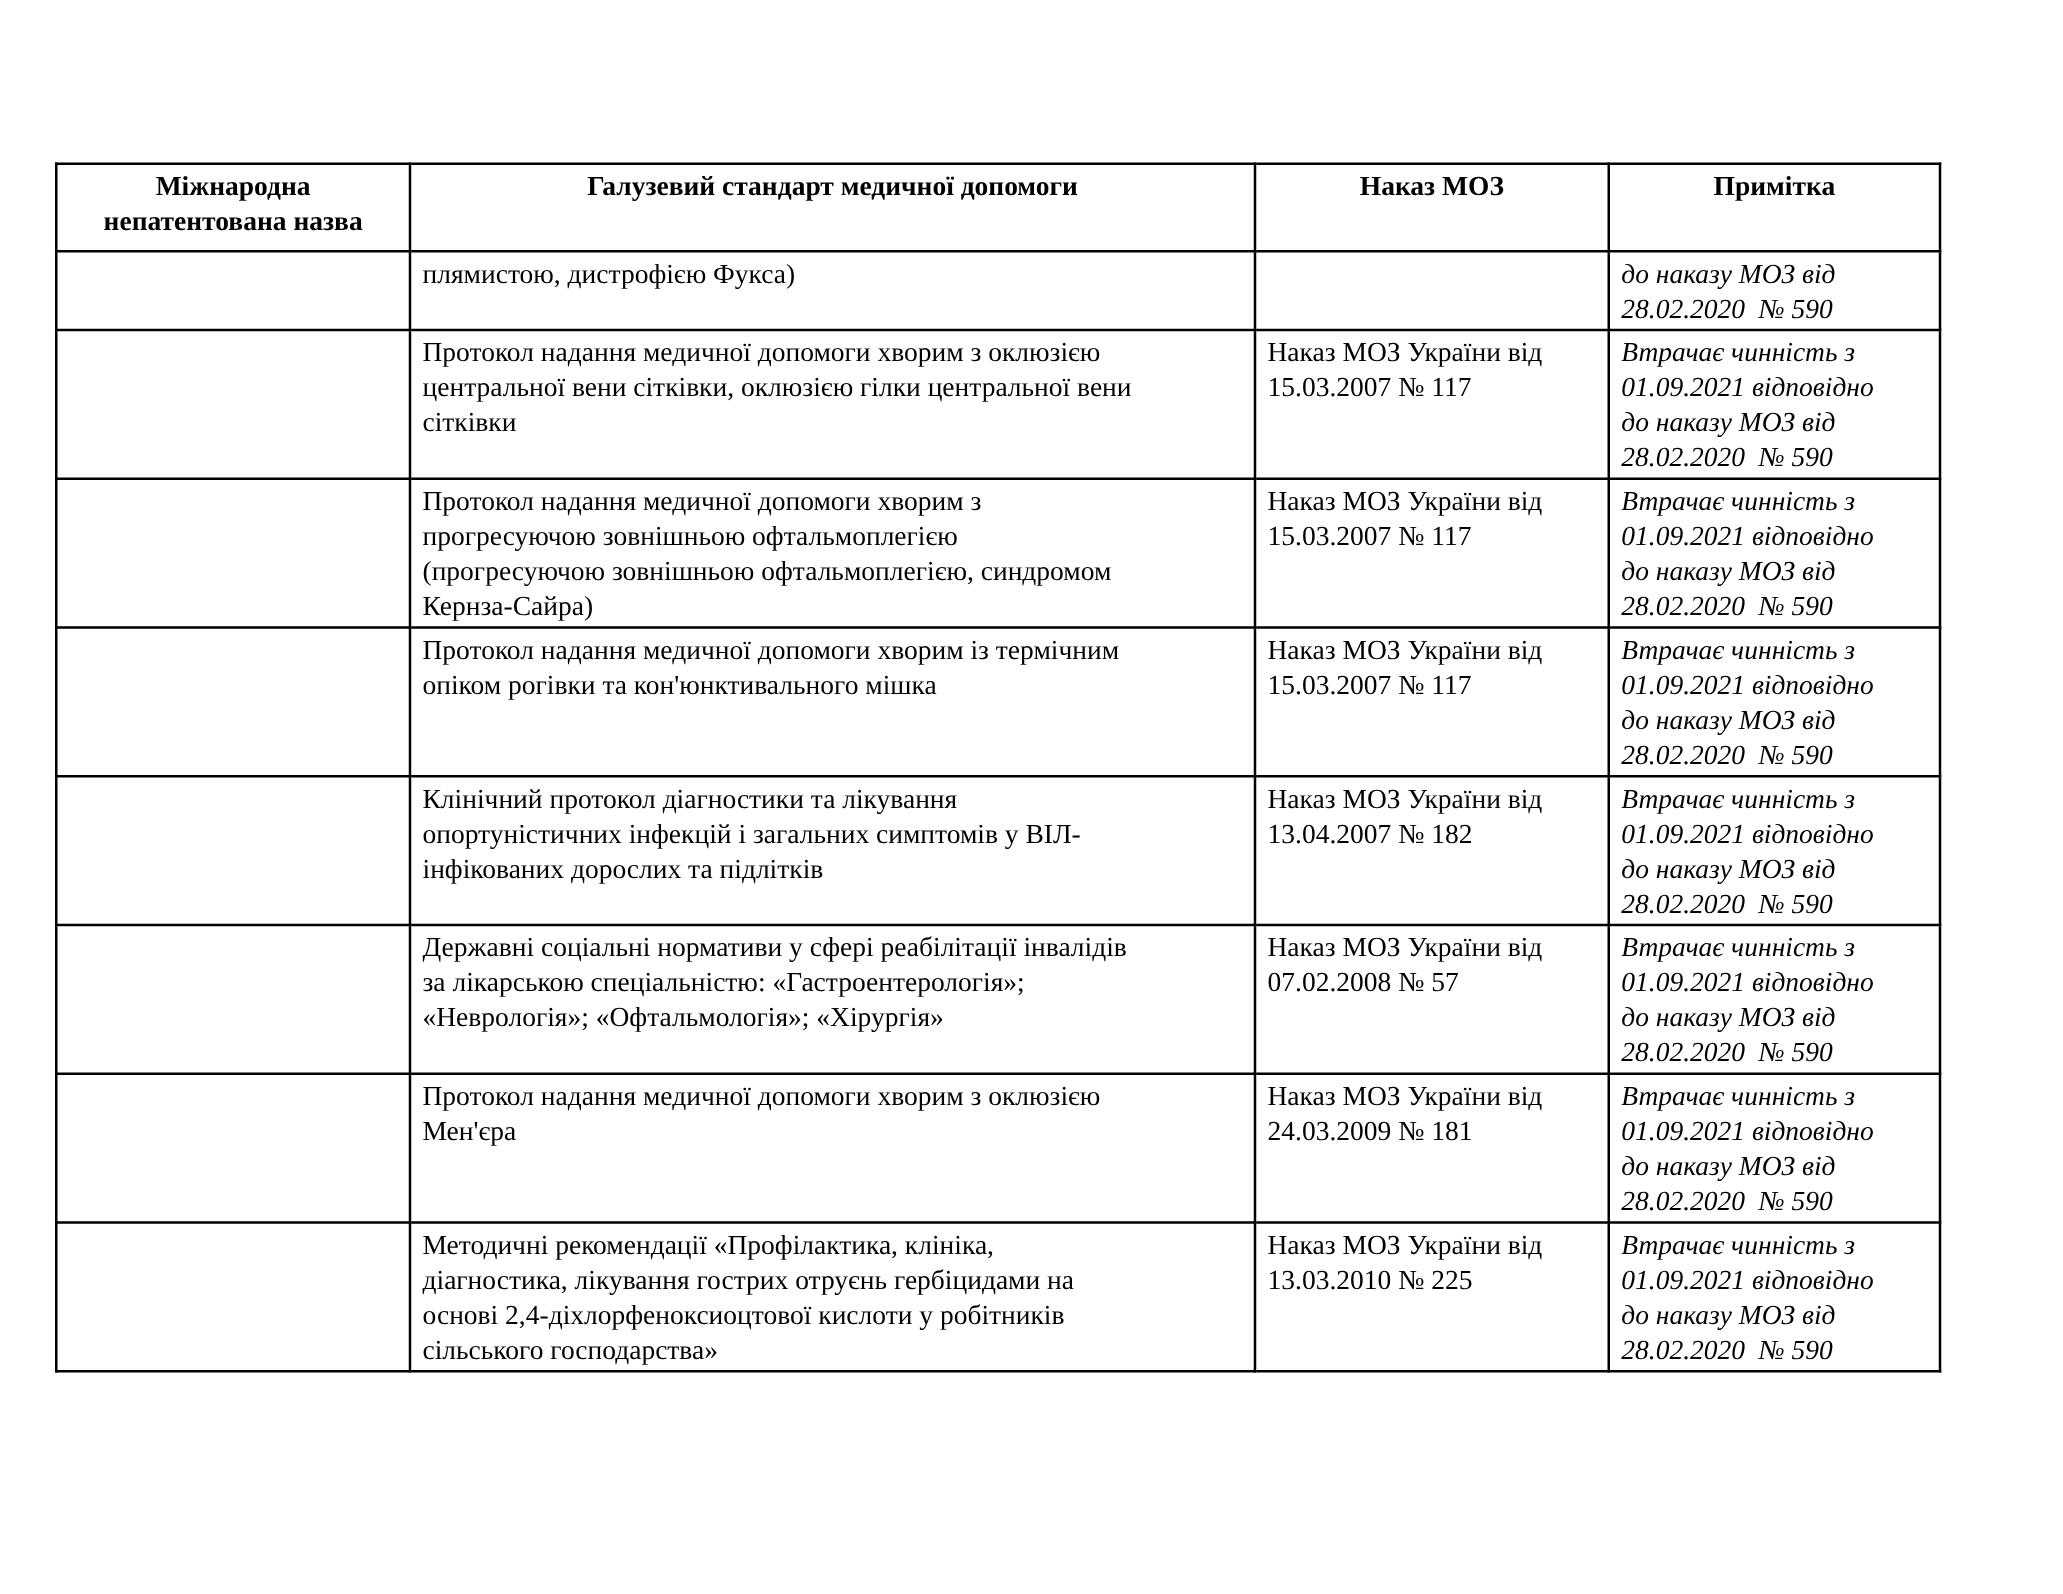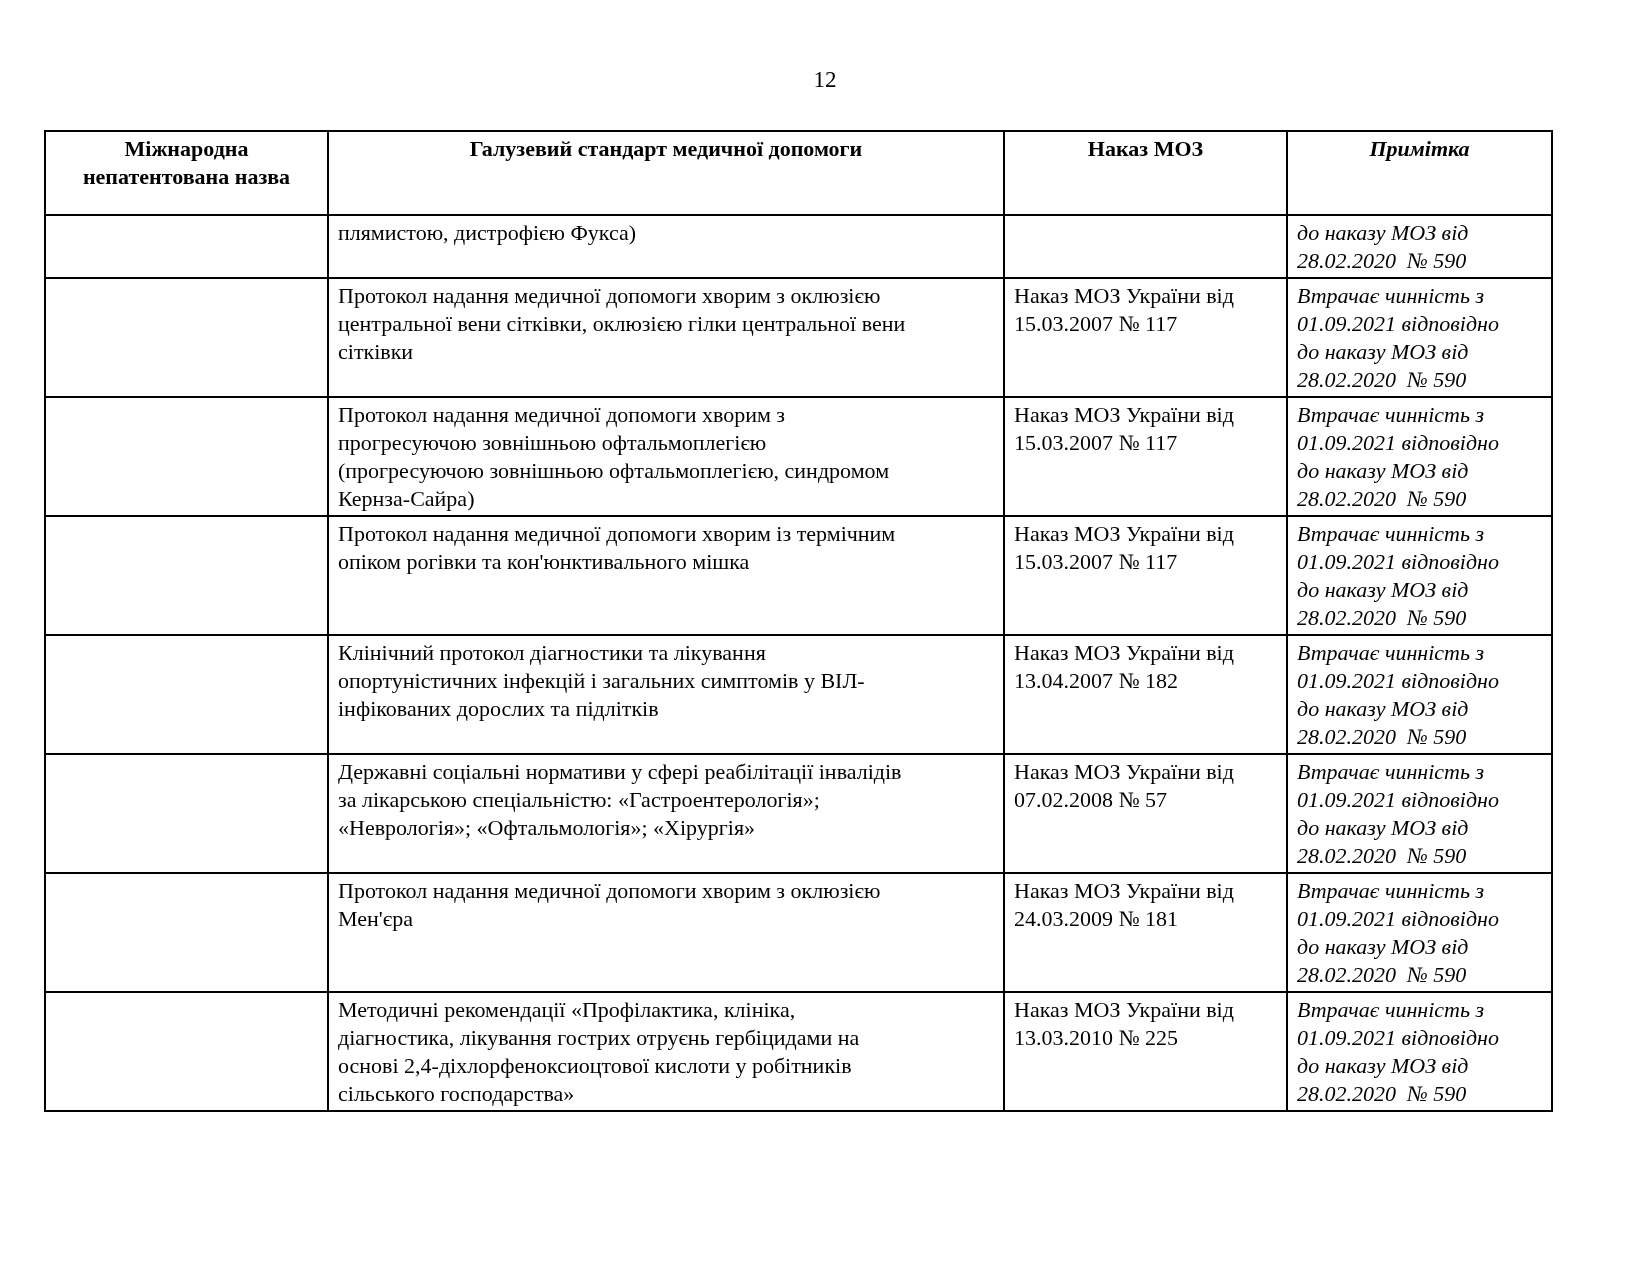--- a/index.html
+++ b/index.html
@@ -44,37 +44,35 @@
   }
   .doc-table th {
     font-weight: bold;
     text-align: center;
   }
   .doc-table td {
     text-align: left;
     margin-top: 24px;
   }
   .note-header {
-    font-style: italic;
     margin-top: 15px;
   }
   .note-cell {
     font-style: italic;
     border-radius: 27px;
   }
-  tr.header-row { height: 84px; }
+  tr.header-row { height: 70px; }
   tr.row-short  { height: 57px; }
   tr.row-tall   { height: 116px; }
 </style>
 </head>
 <body>
 
 <div class="page">
 
-  <div class="page-number">12</div>
 
   <table class="doc-table">
     <colgroup>
       <col style="width:283px">
       <col style="width:676px">
       <col style="width:283px">
       <col style="width:265px">
     </colgroup>
     <thead>
       <tr class="header-row">

